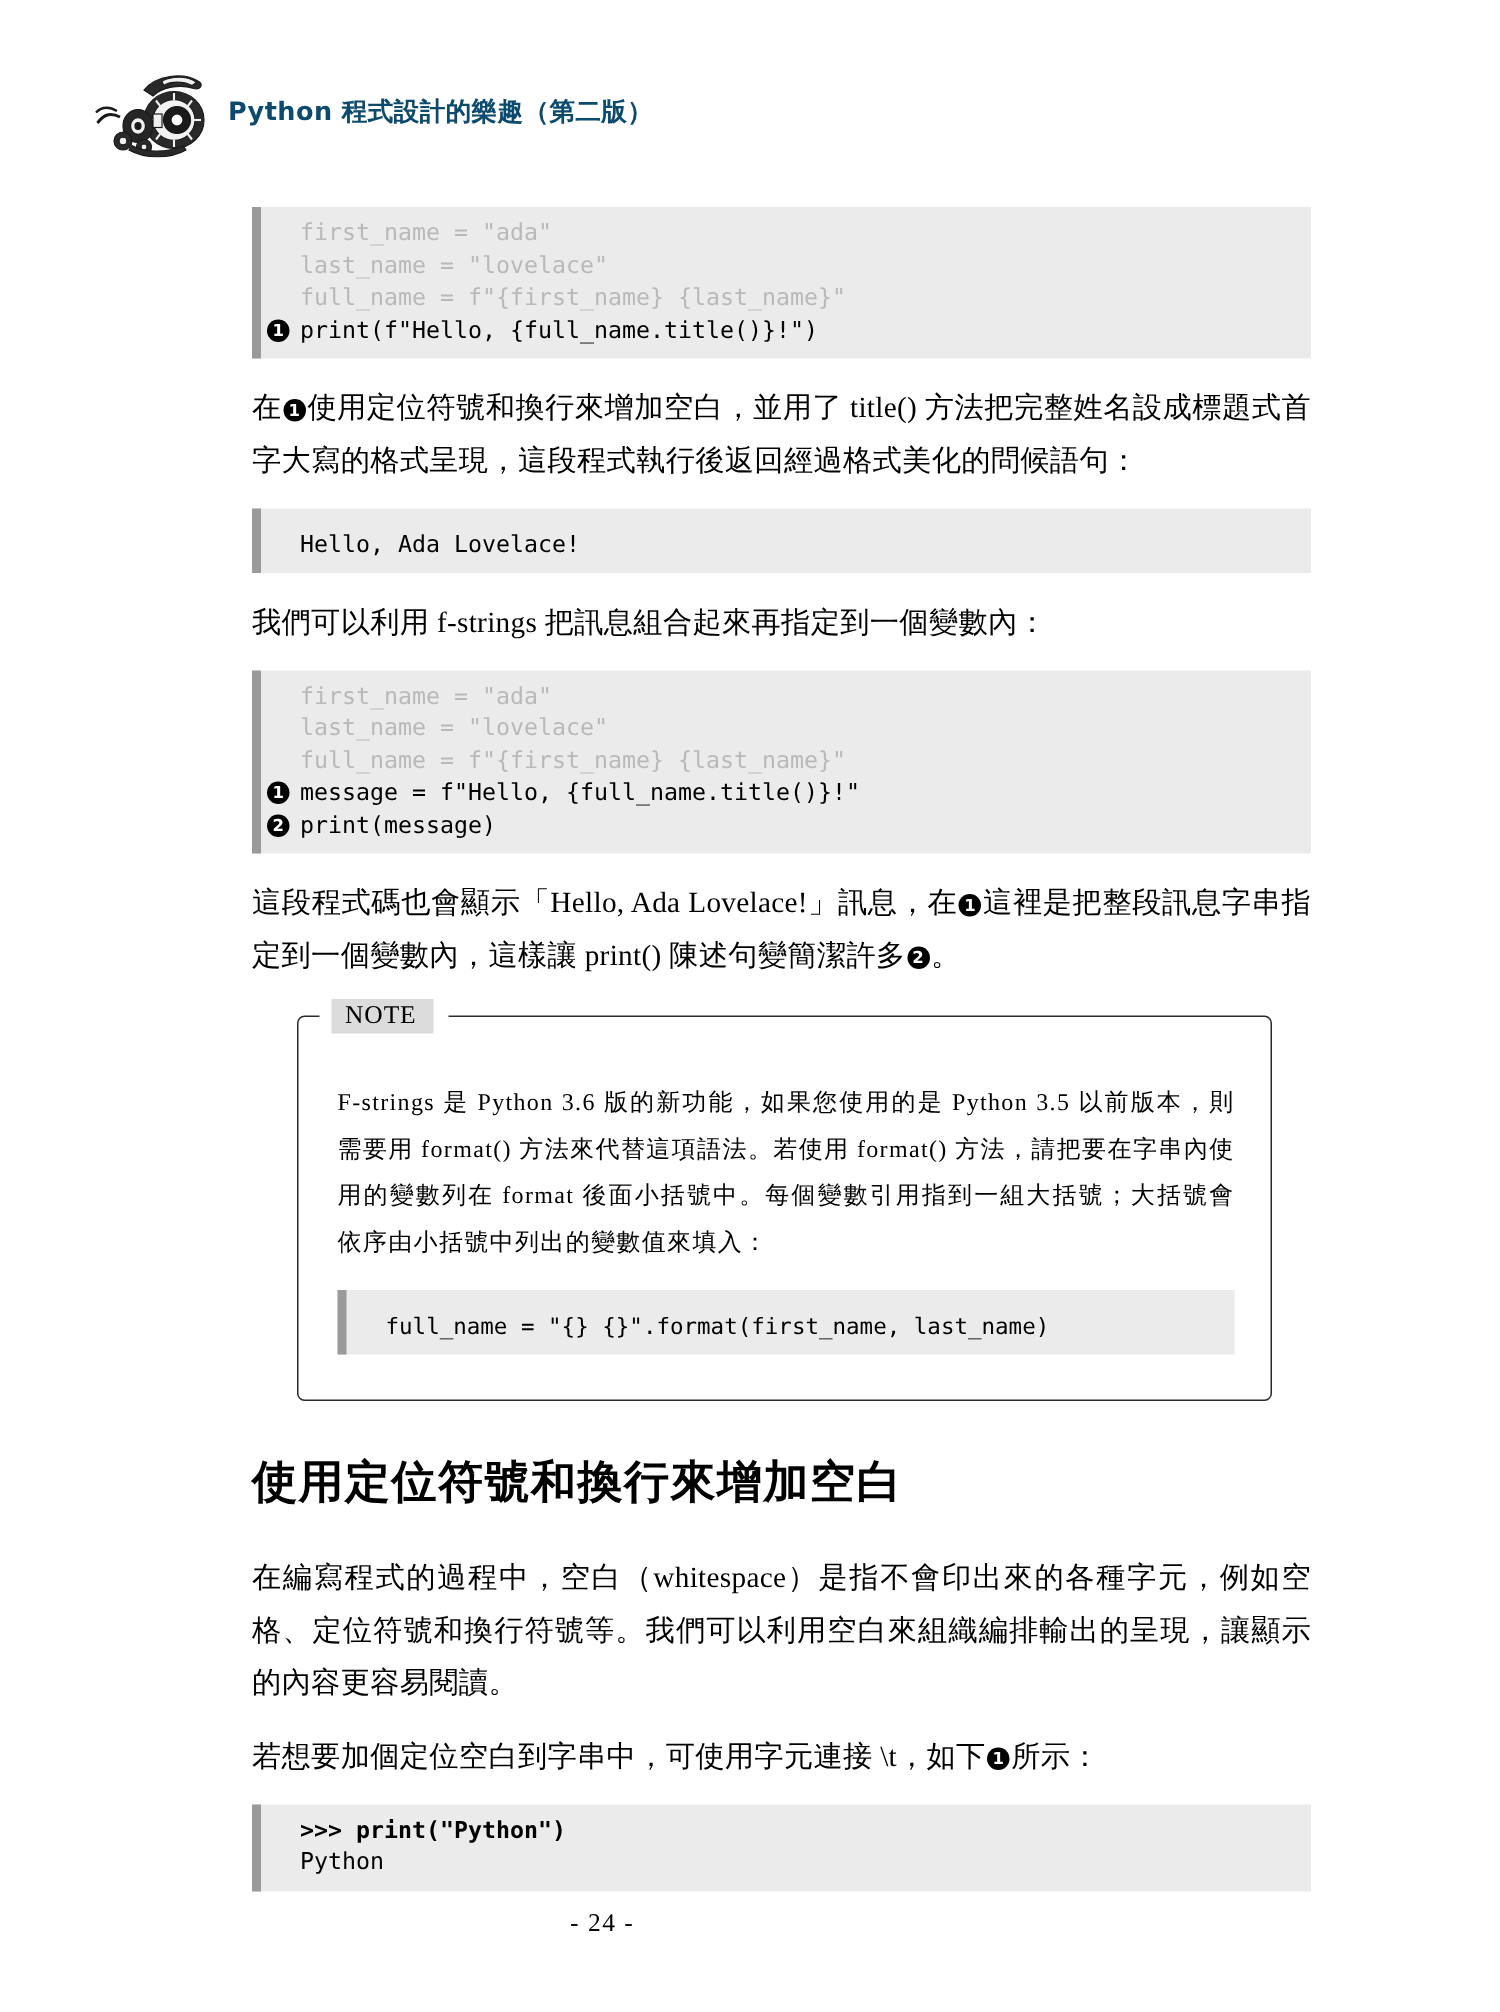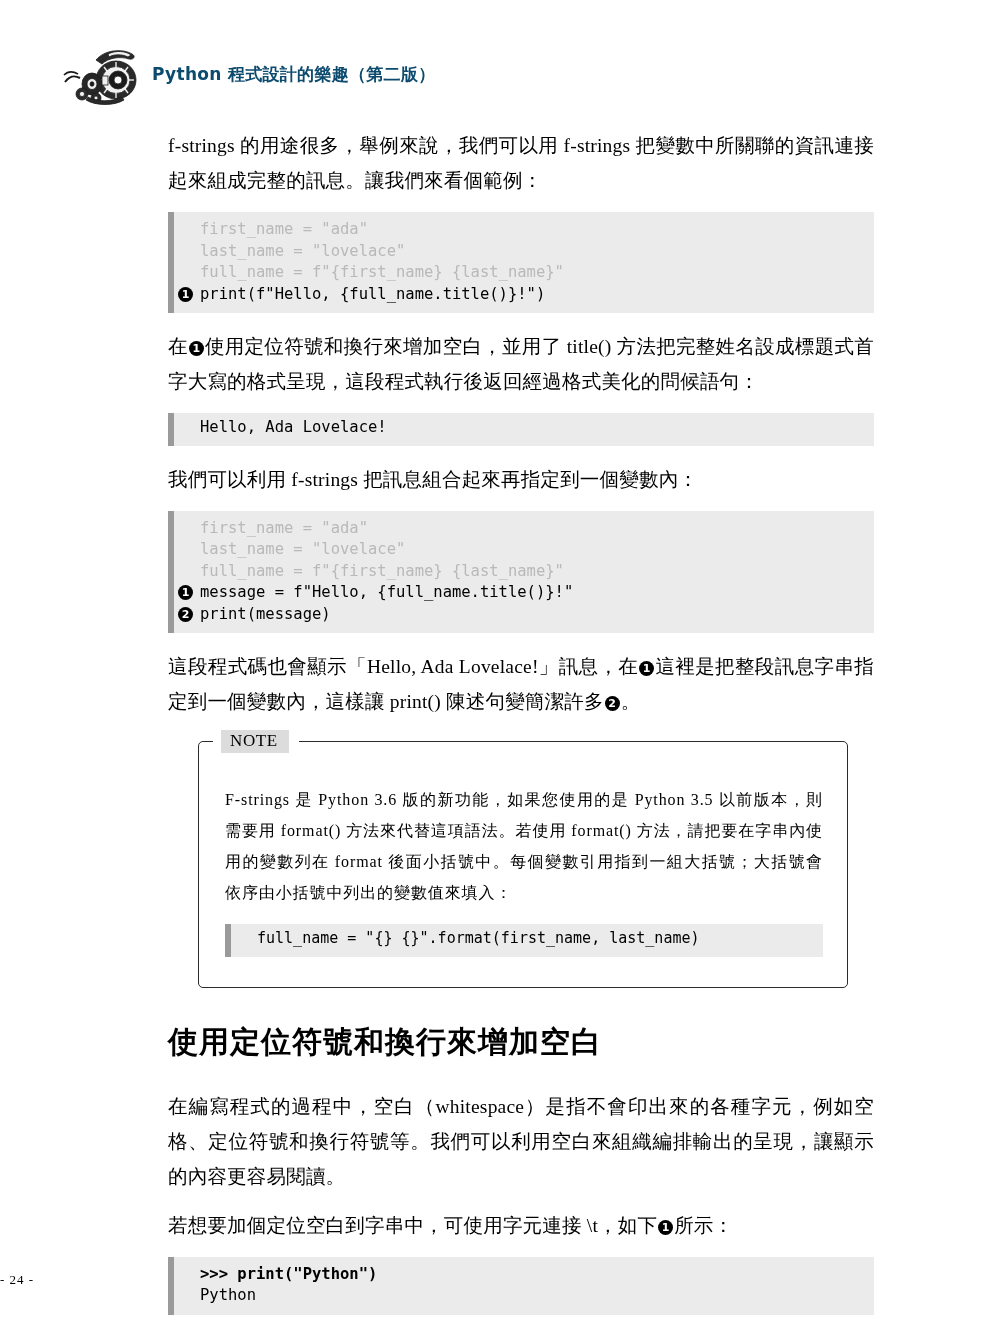--- a/index.html
+++ b/index.html
@@ -96,21 +96,21 @@
     display: inline-block;
     width: 22px;
     flex: 0 0 22px;
     text-align: left;
   }
   .code .gutter .cnum { margin: 0; }
   .code .ctext { white-space: pre; }
   .code .line.dim .ctext { color: #b9b9b9; }
   .code .line.bold .ctext { font-weight: bold; }
 
-  .code.single { padding: 4px 0 7px 0; }
+  .code.single { padding: 14px 0 7px 0; }
 
   
   .note-wrap {
     position: relative;
     margin: 22px 0 30px 30px;
     width: 650px;
   }
   .note-box {
     border: 1.6px solid #2b2b2b;
     border-radius: 5px;
@@ -162,21 +162,22 @@
     letter-spacing: 1px;
     margin: 34px 0 26px 0;
   }
 
   
   .footer {
     position: absolute;
     left: 0;
     top: 1272px;
     width: 803px;
-    font-size: 13px;
+    text-align: center;
+    font-size: 17px;
     letter-spacing: 1px;
   }
 </style>
 </head>
 <body>
 
 <div class="header">
   <div class="header-logo">
     <svg viewBox="0 0 86 62" width="86" height="62" aria-hidden="true">
       <g fill="#1a1a1a" stroke="#1a1a1a" stroke-width="0.8">
@@ -216,21 +217,20 @@
 
         <path d="M24 56 C34 62 52 62 62 56 L60 53 C50 58 34 58 26 53 Z" fill="#2a2a2a"></path>
       </g>
     </svg>
   </div>
   <div class="header-title">Python 程式設計的樂趣（第二版）</div>
 </div>
 
 <div class="content">
 
-  <p class="para">f-strings 的用途很多，舉例來說，我們可以用 f-strings 把變數中所關聯的資訊連接起來組成完整的訊息。讓我們來看個範例：</p>
 
   <div class="code">
     <div class="line dim">
       <span class="gutter"></span><span class="ctext">first_name = "ada"</span>
     </div>
     <div class="line dim">
       <span class="gutter"></span><span class="ctext">last_name = "lovelace"</span>
     </div>
     <div class="line dim">
       <span class="gutter"></span><span class="ctext">full_name = f"{first_name} {last_name}"</span>

